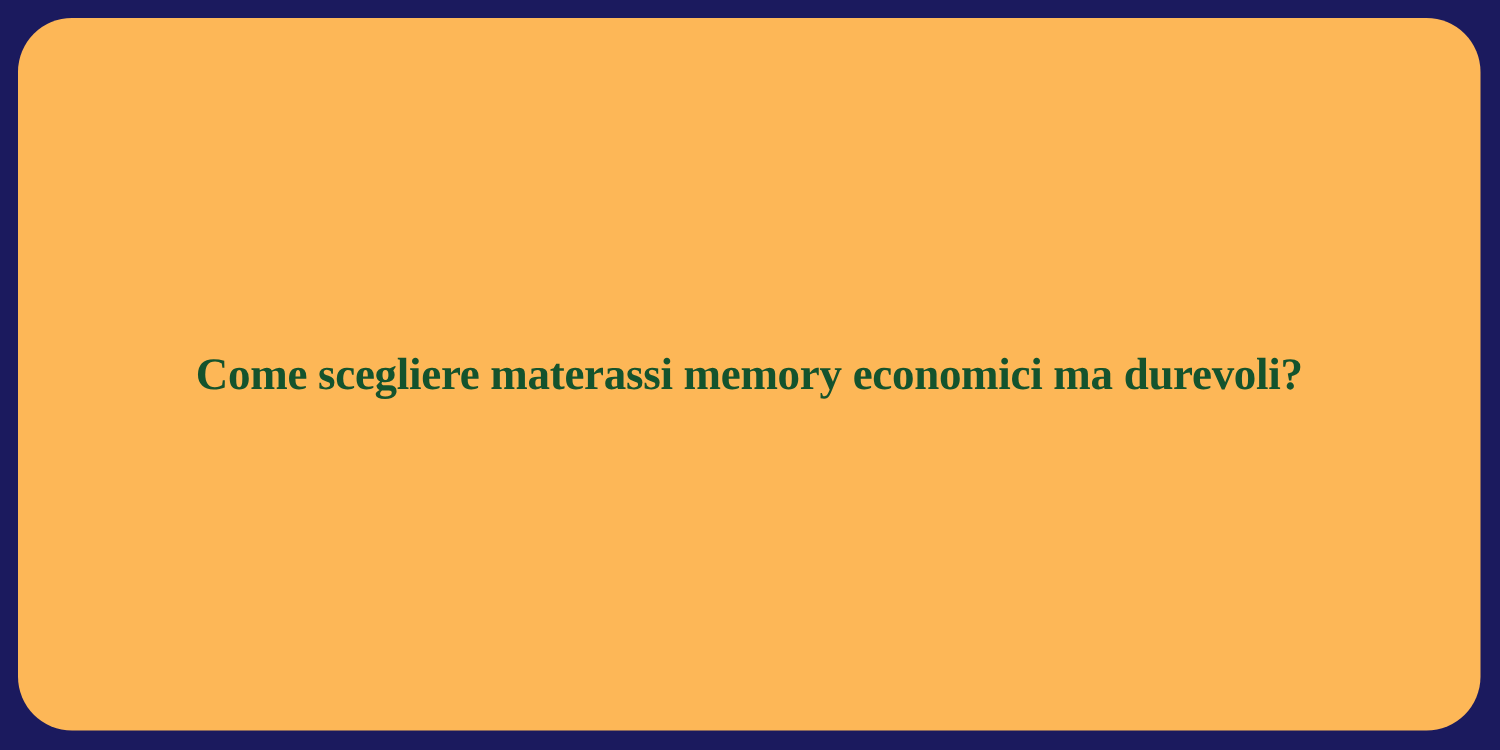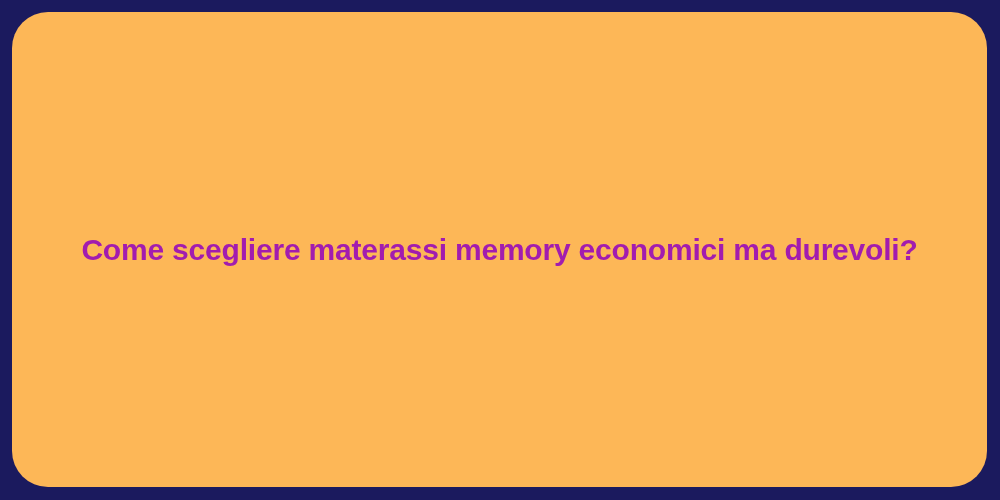--- a/index.html
+++ b/index.html
@@ -34,22 +34,22 @@
     border-radius: 36px;
     display: flex;
     align-items: center;
     justify-content: center;
     padding: 0 46px;
   }
 
   
   .headline {
     margin: 0;
-    color: #a21caf;
-    font-family: Liberation Sans, sans-serif;
+    color: #14532d;
+    font-family: Liberation Serif, serif;
     font-size: 30px;
     font-weight: 700;
     line-height: 1.25;
     letter-spacing: -0.2px;
     text-align: center;
     white-space: nowrap;
   }
 </style>
 </head>
 <body>

